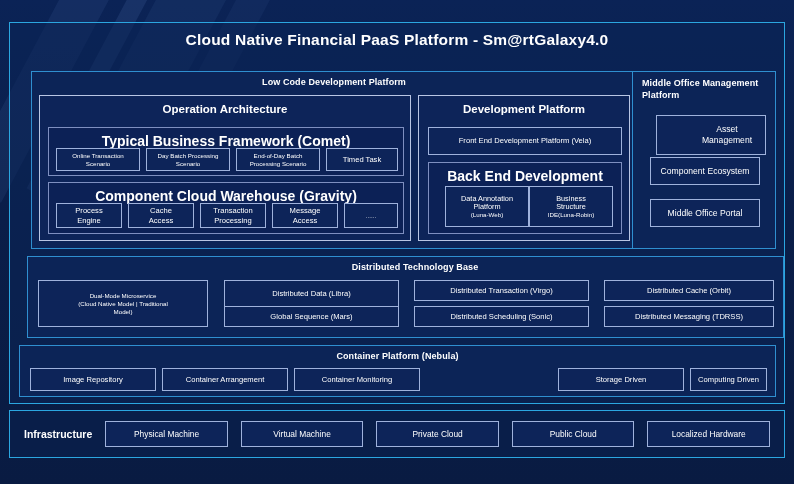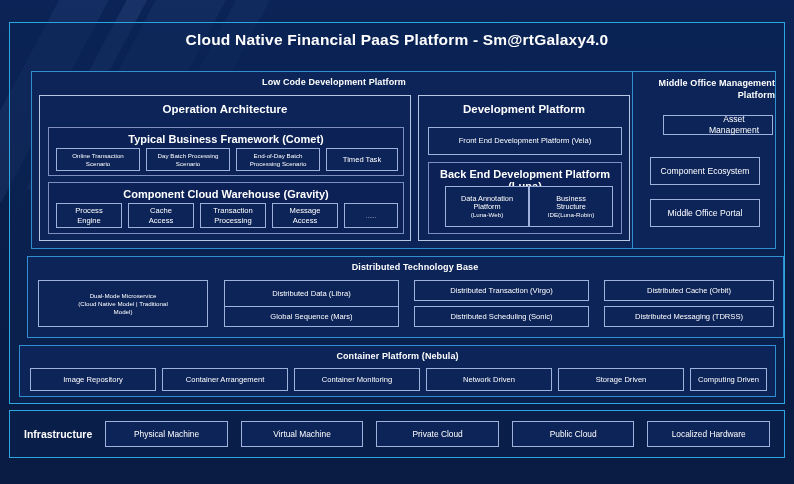--- a/index.html
+++ b/index.html
@@ -57,39 +57,39 @@
   
   .panel {
     position: absolute;
     border: 1.2px solid #2f8fd0;
     background: #0c2457;
   }
   .panel-hdr {
     color: #ffffff; font-size: 9px; font-weight: bold;
     text-align: center; padding-top: 5px; letter-spacing: .1px;
   }
-  .panel-hdr.left { text-align: right; padding-left: 9px; line-height: 12px; }
+  .panel-hdr.left { text-align: left; padding-left: 9px; line-height: 12px; }
 
   .subpanel {
     position: absolute;
     border: 1.1px solid #b9c6e4;
     background: #0d2459;
   }
   .subpanel-hdr {
     color: #ffffff; font-size: 11.5px; font-weight: bold;
     text-align: center; padding-top: 7px;
   }
 
   .group {
     position: absolute;
     border: 1.1px solid #7e8fc0;
     background: #0c2156;
   }
   .group-hdr {
-    color: #ffffff; font-size: 11px; font-weight: bold;
+    color: #ffffff; font-size: 14px; font-weight: bold;
     text-align: center; padding-top: 5px;
   }
 
   
   .chip {
     position: absolute;
     border: 1px solid #9fb2dc;
     background: #0d2459;
     display: flex; align-items: center; justify-content: center;
     text-align: center;
@@ -226,21 +226,21 @@
                 <span class="ln">IDE(Luna-Robin)</span>
               </span>
           </div>
         </div>
       </div>
     </div>
 
     <div class="panel" style="left:622px; top:48px; width:144px; height:178px;">
       <div class="panel-hdr left">Middle Office Management</div>
       <div class="panel-hdr left" style="padding-top:0;">Platform</div>
-      <div class="chip lg" style="left:30px; top:43px; width:110px; height:20px;padding-left:34px;">
+      <div class="chip lg" style="left:23px; top:43px; width:110px; height:40px;padding-left:34px;">
         <span>
             <span class="ln">Asset Management</span>
           </span>
       </div>
       <div class="chip lg" style="left:17px; top:85px; width:110px; height:28px;">
         <span>
             <span class="ln">Component Ecosystem</span>
           </span>
       </div>
       <div class="chip lg" style="left:17px; top:127px; width:110px; height:28px;">
@@ -303,25 +303,20 @@
       <div class="chip md" style="left:142px; top:22px; width:126px; height:23px;">
         <span>
             <span class="ln">Container Arrangement</span>
           </span>
       </div>
       <div class="chip md" style="left:274px; top:22px; width:126px; height:23px;">
         <span>
             <span class="ln">Container Monitoring</span>
           </span>
       </div>
-      <div class="chip md" style="left:406px; top:22px; width:126px; height:23px;">
-        <span>
-            <span class="ln">Network Driven</span>
-          </span>
-      </div>
       <div class="chip md" style="left:538px; top:22px; width:126px; height:23px;">
         <span>
             <span class="ln">Storage Driven</span>
           </span>
       </div>
       <div class="chip md" style="left:670px; top:22px; width:77px; height:23px;">
         <span>
             <span class="ln">Computing Driven</span>
           </span>
       </div>

